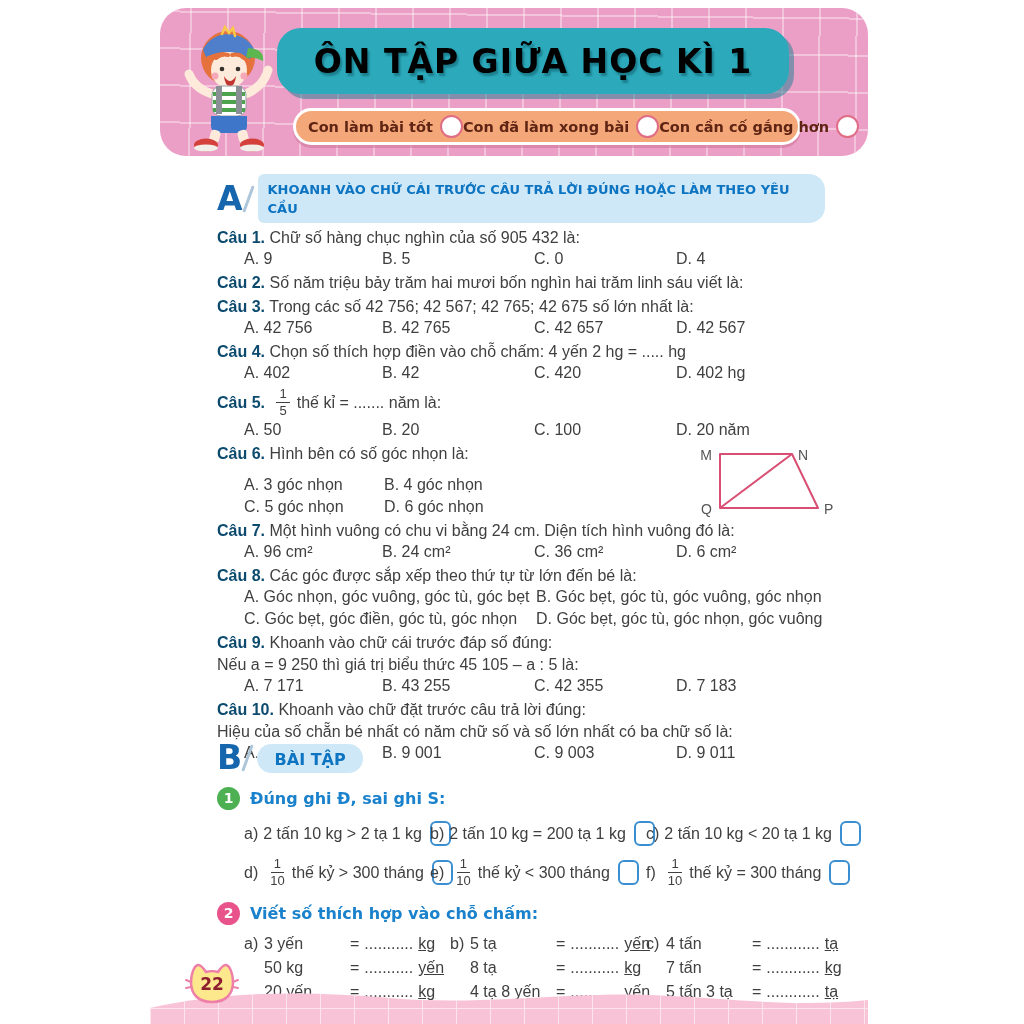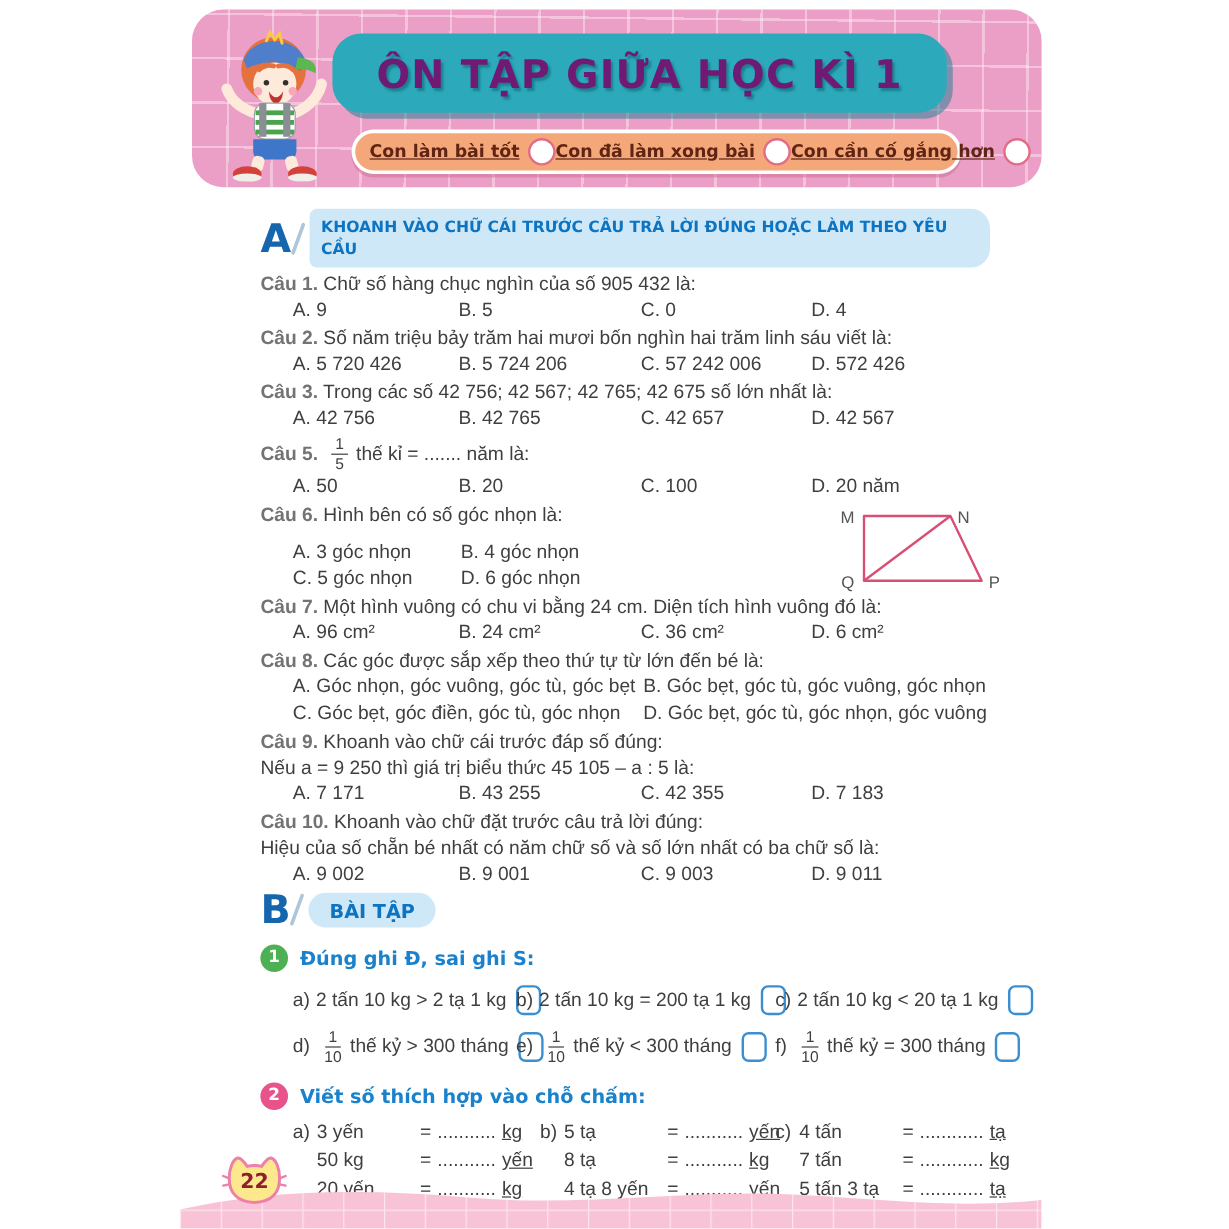--- a/index.html
+++ b/index.html
@@ -9,39 +9,39 @@
 
 .header-card { position:absolute; left:160px; top:8px; width:708px; height:148px;
   background:#ec9fc6; border-radius:26px; overflow:hidden; }
 .header-card::before { content:""; position:absolute; inset:-8px;
   background-image:
     repeating-linear-gradient(90deg, rgba(255,255,255,.38) 0 2px, transparent 2px 37px),
     repeating-linear-gradient(0deg, rgba(255,255,255,.38) 0 2px, transparent 2px 37px);
   transform:rotate(.6deg); }
 .banner { position:absolute; left:117px; top:20px; width:512px; height:66px; background:#2caabb;
   border-radius:24px; box-shadow:5px 5px 0 rgba(23,125,144,.5); display:flex; align-items:center; justify-content:center; }
-.banner-title { font-family:"DejaVu Sans",sans-serif; font-weight:bold; font-size:33px; color:#701a75;
+.banner-title { font-family:"DejaVu Sans",sans-serif; font-weight:bold; font-size:33px; color:#000000;
   letter-spacing:1px; white-space:nowrap; text-shadow:2px 3px 2px rgba(16,98,114,.6); }
 .pill { position:absolute; left:133px; top:100px; width:508px; height:37px; background:#f4a87a;
   border:3px solid #fff; border-radius:20px; box-shadow:0 3px 0 rgba(205,115,150,.55);
   display:flex; align-items:center; justify-content:space-between; padding:0 12px; }
 .pill-item { display:flex; align-items:center; gap:7px; font-family:"DejaVu Sans",sans-serif;
-  font-weight:bold; font-size:14.5px; color:#5f2413; white-space:nowrap;text-decoration:underline; }
+  font-weight:bold; font-size:14.5px; color:#5f2413; white-space:nowrap; }
 .pill-circle { width:23px; height:23px; border-radius:50%; background:#fff; border:2px solid #e06d86; flex:0 0 auto; }
 .mascot { position:absolute; left:6px; top:4px; }
 
 
 #content-a { position:absolute; left:160px; top:172px; width:712px; font-size:16px; line-height:19px; }
 .section-head { display:flex; align-items:center; width:608px; margin-left:57px; margin-top:2px; }
 .badge-letter { font-family:"DejaVu Sans",sans-serif; font-weight:bold; font-size:33px; color:#1566ad; line-height:30px; }
 .diag { width:3px; height:28px; background:#aec6da; transform:rotate(20deg); margin:0 8px 0 4px; border-radius:2px; }
 .section-bar { flex:1; background:#cfe8f8; color:#0d74c2; font-weight:bold; font-size:13px;
   padding:6px 10px 5px; border-radius:6px 16px 16px 6px; font-family:"DejaVu Sans",sans-serif; }
 .q { margin-top:5px; padding-left:57px; position:relative; }
-.q-label { color:#737373; font-weight:bold; }
+.q-label { color:#0c4a6e; font-weight:bold; }
 .opts { margin-left:27px; margin-top:2px; }
 .opts4 { display:grid; grid-template-columns:138px 152px 142px auto; }
 .opts2a { display:grid; grid-template-columns:140px auto; width:330px; row-gap:3px;margin-top:12px; }
 .opts2b { display:grid; grid-template-columns:292px auto; row-gap:3px; }
 .q-sub { margin-top:3px; }
 .frac-line { display:flex; align-items:center; min-height:30px; }
 .frac { display:inline-flex; flex-direction:column; align-items:center; font-size:13px; line-height:14px; margin:0 7px; }
 .frac-num { border-bottom:1.5px solid #3f3f3f; padding:0 3px 1px; }
 .frac-den { padding-top:1px; }
 .figure6 { position:absolute; right:12px; top:0; }
@@ -145,41 +145,47 @@
       <span>C. 0</span>
       <span>D. 4</span>
     </div>
   </div>
 
   <div class="q">
     <div>
       <span class="q-label">Câu 2.</span>
       <span>Số năm triệu bảy trăm hai mươi bốn nghìn hai trăm linh sáu viết là:</span>
     </div>
-    <div class="opts opts4">
-      <span>A. 5 720 426</span>
-      <span>B. 5 724 206</span>
-      <span>C. 57 242 006</span>
-      <span>D. 572 426</span>
-    </div>
   </div>
 
   <div class="q">
     <div>
       <span class="q-label">Câu 3.</span>
       <span>Trong các số 42 756; 42 567; 42 765; 42 675 số lớn nhất là:</span>
     </div>
     <div class="opts opts4">
       <span>A. 42 756</span>
       <span>B. 42 765</span>
       <span>C. 42 657</span>
       <span>D. 42 567</span>
     </div>
   </div>
 
+  <div class="q">
+    <div>
+      <span class="q-label">Câu 4.</span>
+      <span>Chọn số thích hợp điền vào chỗ chấm: 4 yến 2 hg = ..... hg</span>
+    </div>
+    <div class="opts opts4">
+      <span>A. 402</span>
+      <span>B. 42</span>
+      <span>C. 420</span>
+      <span>D. 402 hg</span>
+    </div>
+  </div>
 
   <div class="q">
     <div class="frac-line">
       <span class="q-label">Câu 5.</span>&nbsp;
       <span class="frac">
         <span class="frac-num">1</span>
         <span class="frac-den">5</span>
       </span>
       <span>thế kỉ = ....... năm là:</span>
     </div>

